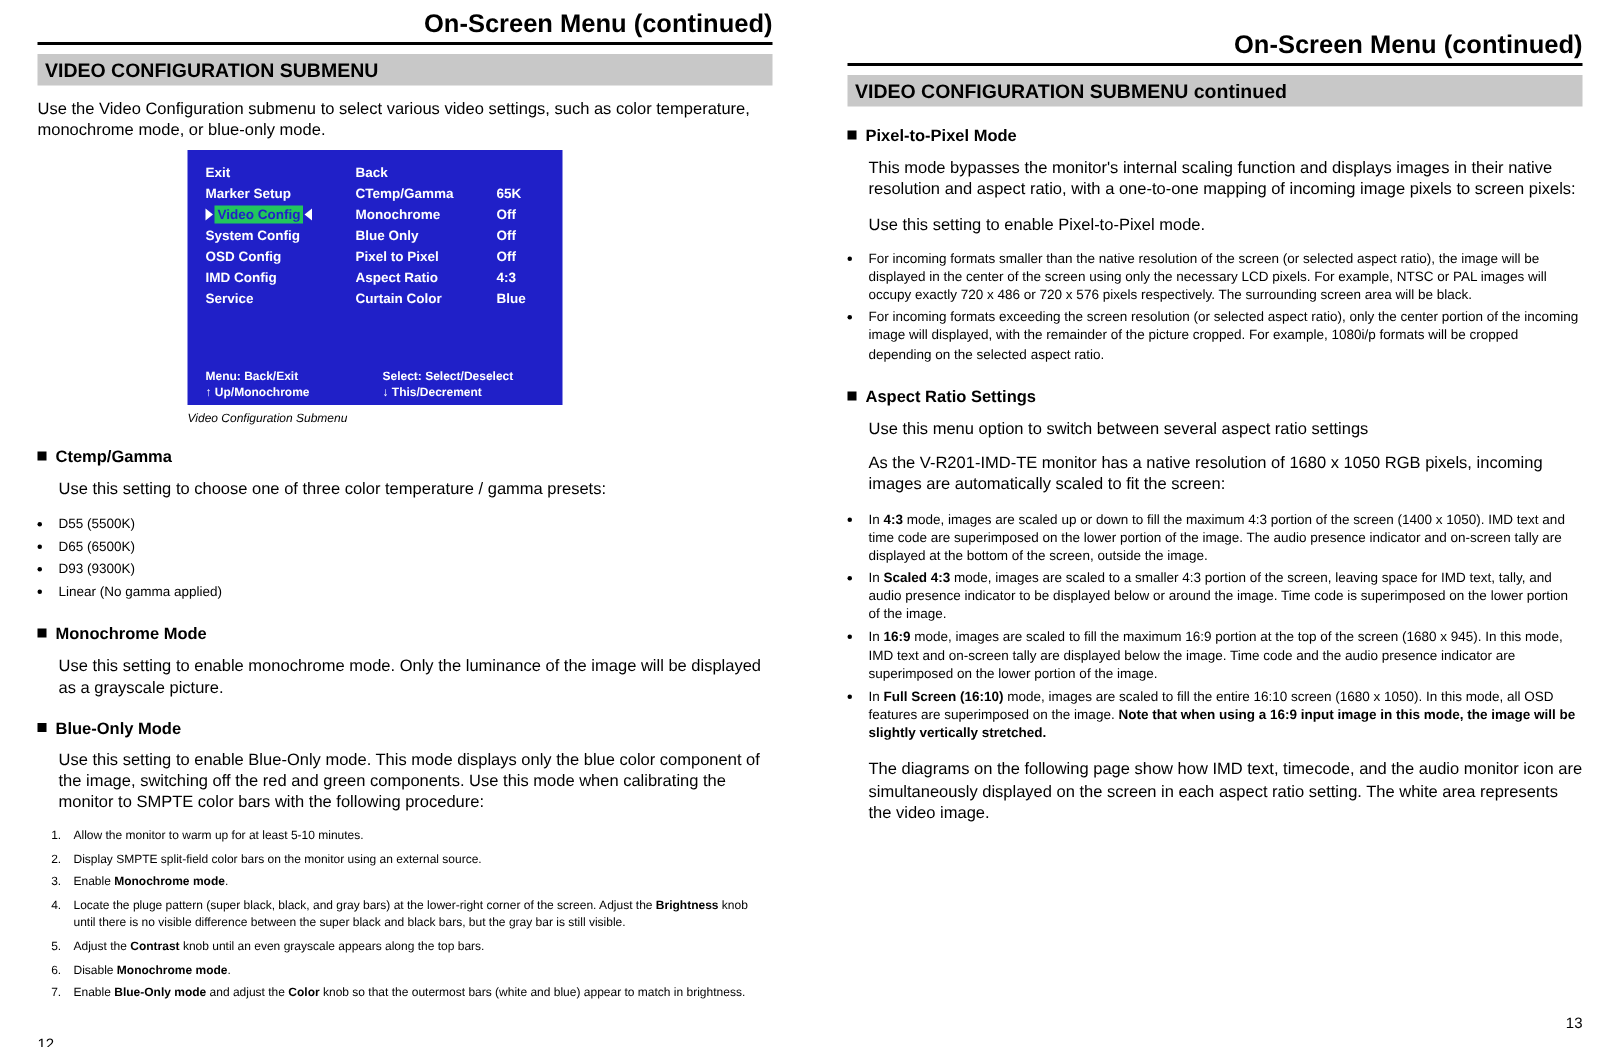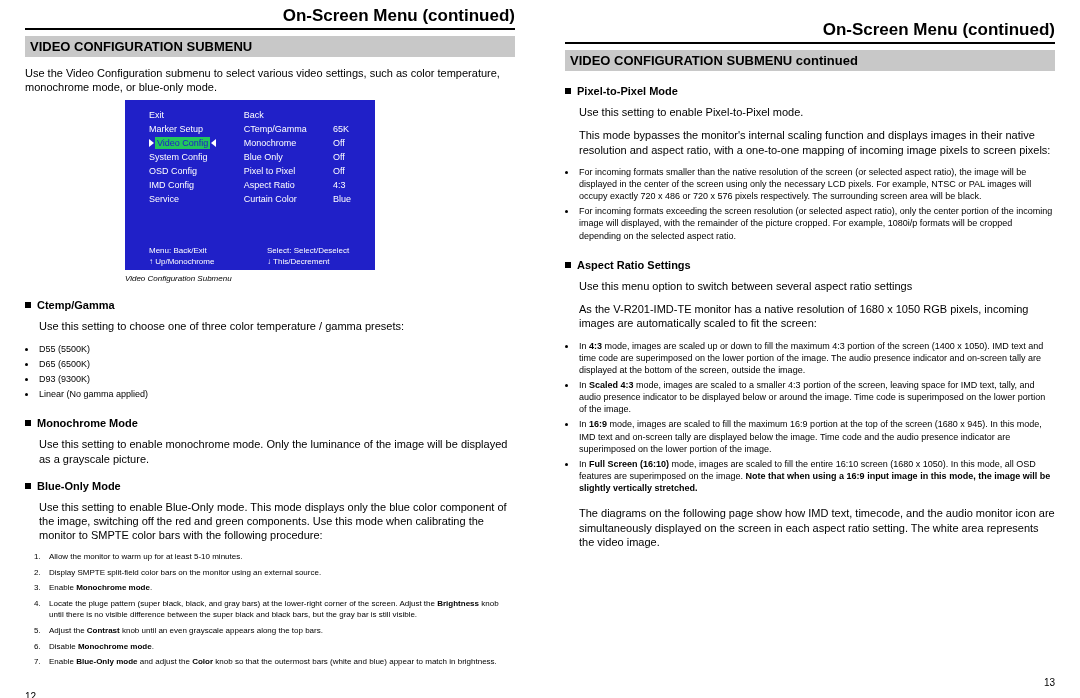--- a/index.html
+++ b/index.html
@@ -85,22 +85,22 @@
 
   
   .osd-wrap { margin-left: 100px; }
   .osd {
     width: 250px;
     height: 170px;
     background: #2020c8;
     color: #fff;
     font-family: Arial, sans-serif;
     font-size: 9px;
-    font-weight: normal;
-    padding: 8px 8px 4px 20px;
+    font-weight: bold;
+    padding: 8px 8px 4px 8px;
     box-sizing: border-box;
     display: flex;
     flex-direction: column;
   }
   .osd-bot { margin-top: auto; }
   .osd-row { display: flex; height: 14px; align-items: center; }
   .osd-left { width: 100px; padding-left: 4px; }
   .osd-mid { width: 94px; }
   .osd-right { width: 36px; text-align: left; }
   .osd-highlight {
@@ -216,22 +216,22 @@
   <div class="page-num">12</div>
 </div>
 
 <div class="page">
   <div class="page-title-wrap">
     <div class="page-title">On-Screen Menu (continued)</div>
   </div>
   <div class="section-head">VIDEO CONFIGURATION SUBMENU continued</div>
 
   <div class="subhead"><span class="square"></span><span>Pixel-to-Pixel Mode</span></div>
+  <div class="body-text indent">This mode bypasses the monitor's internal scaling function and displays images in their native resolution and aspect ratio, with a one-to-one mapping of incoming image pixels to screen pixels:</div>
   <div class="body-text indent">Use this setting to enable Pixel-to-Pixel mode.</div>
-  <div class="body-text indent">This mode bypasses the monitor's internal scaling function and displays images in their native resolution and aspect ratio, with a one-to-one mapping of incoming image pixels to screen pixels:</div>
   <ul class="bullets indent">
     <li>For incoming formats smaller than the native resolution of the screen (or selected aspect ratio), the image will be displayed in the center of the screen using only the necessary LCD pixels. For example, NTSC or PAL images will occupy exactly 720 x 486 or 720 x 576 pixels respectively. The surrounding screen area will be black.</li>
     <li>For incoming formats exceeding the screen resolution (or selected aspect ratio), only the center portion of the incoming image will displayed, with the remainder of the picture cropped. For example, 1080i/p formats will be cropped depending on the selected aspect ratio.</li>
   </ul>
 
   <div class="subhead"><span class="square"></span><span>Aspect Ratio Settings</span></div>
   <div class="body-text indent">Use this menu option to switch between several aspect ratio settings</div>
   <div class="body-text indent">As the V-R201-IMD-TE monitor has a native resolution of 1680 x 1050 RGB pixels, incoming images are automatically scaled to fit the screen:</div>
   <ul class="bullets indent">
     <li><span>In </span><b>4:3</b><span> mode, images are scaled up or down to fill the maximum 4:3 portion of the screen (1400 x 1050). IMD text and time code are superimposed on the lower portion of the image. The audio presence indicator and on-screen tally are displayed at the bottom of the screen, outside the image.</span></li>

